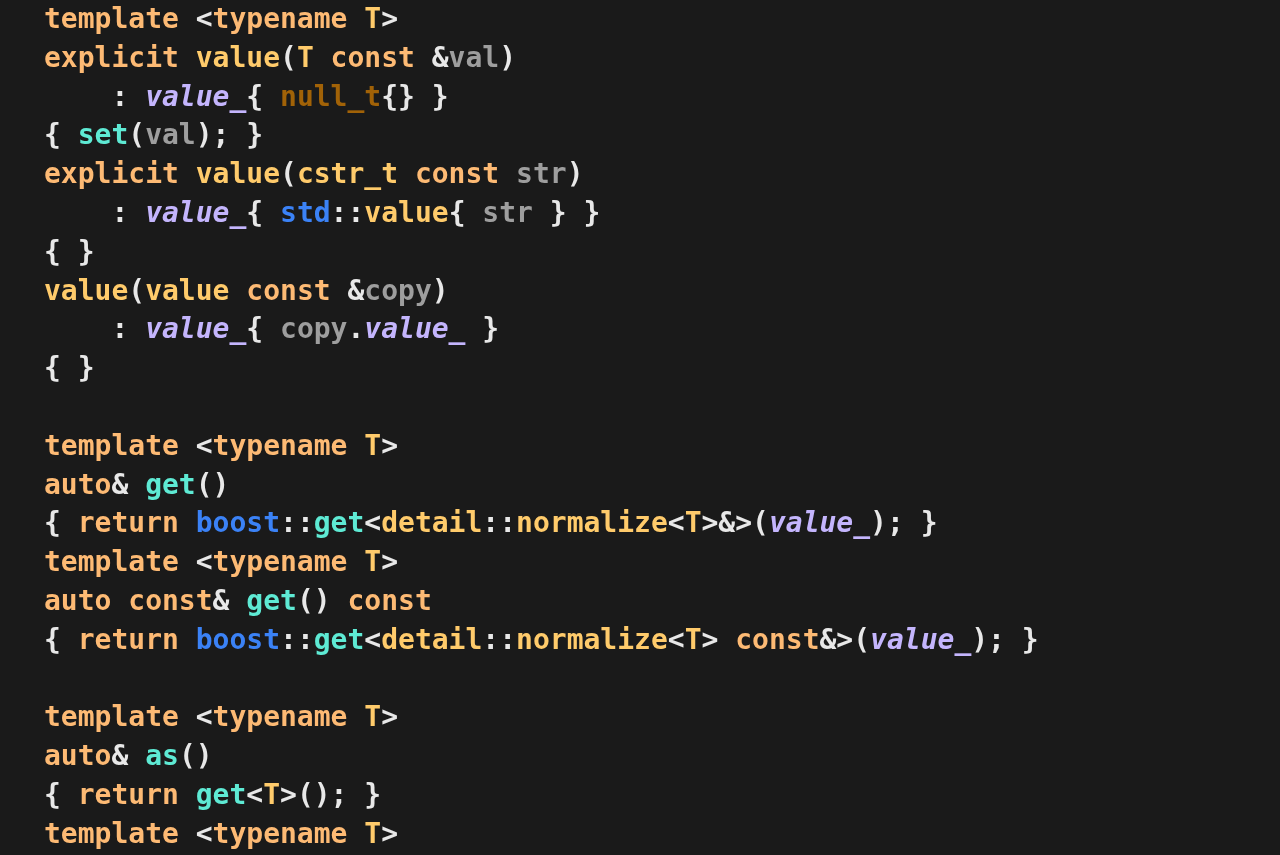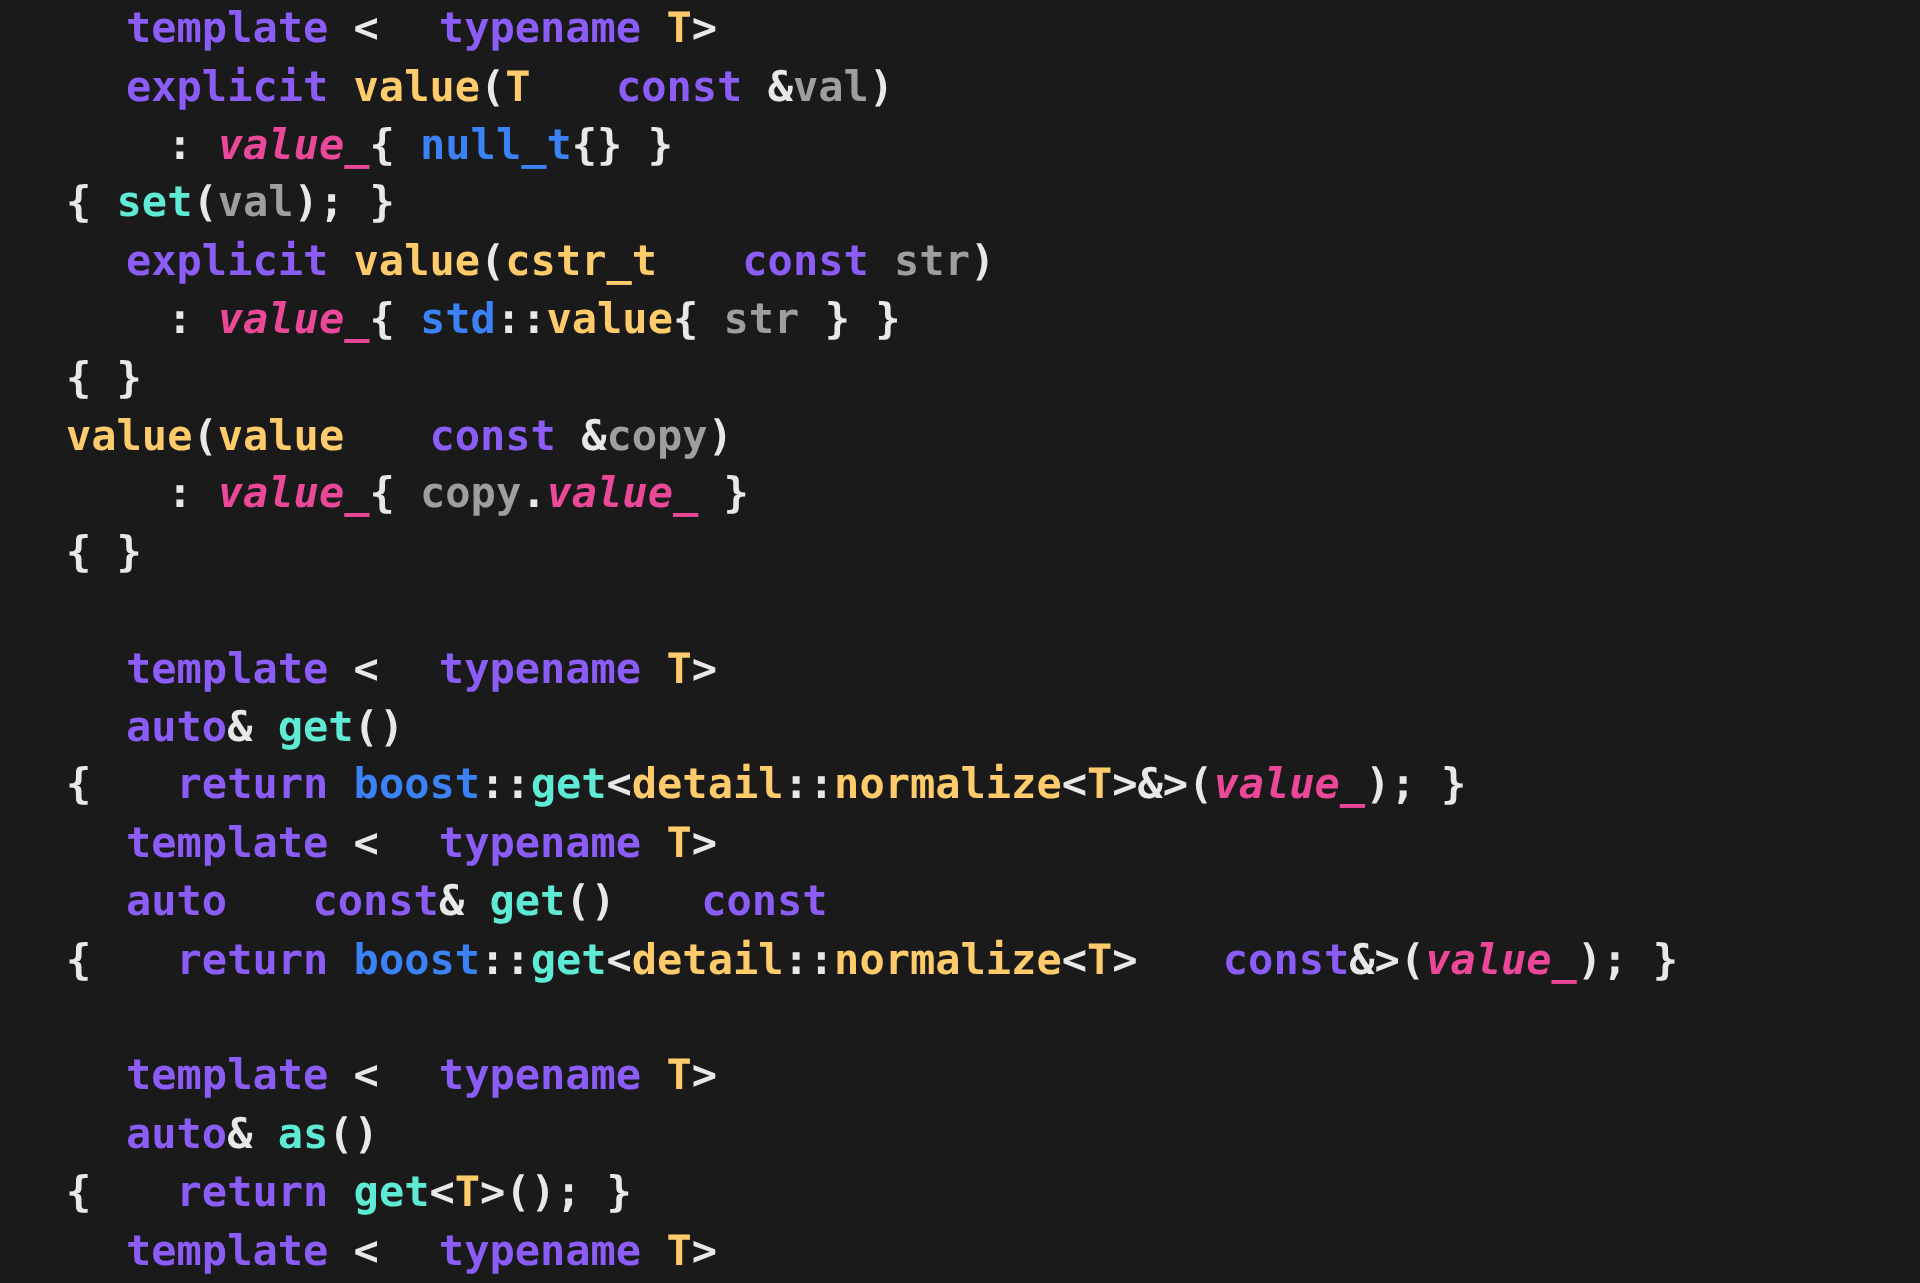--- a/index.html
+++ b/index.html
@@ -13,28 +13,28 @@
   pre.code {
     margin: 0;
     padding: 0 0 0 44px;
     font-family: "Menlo", "Consolas", "DejaVu Sans Mono", monospace;
     font-size: 28px;
     line-height: 38.8px;
     white-space: pre;
     color: #cccccc;
     font-weight: 600;
   }
-  .kw   { color: #8b5cf6; margin-left: 40px; }            
+  .kw   { color: #fdba74; }            
   .type { color: #ffcb6b; }            
   .func { color: #5eead4; }            
   .ns   { color: #3b82f6; }            
-  .mem  { color: #ec4899; font-style: italic; } 
+  .mem  { color: #c4b5fd; font-style: italic; } 
   .white{ color: #e8e8e8; }            
   .dim  { color: #9e9e9e; text-align: center; }            
-  .null { color: #3b82f6; }
+  .null { color: #a16207; }
 </style>
 </head>
 <body>
 
 <pre class="code" id="code"><span><span class="kw">template </span><span class="white">&lt;</span><span class="kw">typename </span><span class="type">T</span><span class="white">&gt;</span></span>
 <span><span class="kw">explicit </span><span class="type">value</span><span class="white">(</span><span class="type">T </span><span class="kw">const </span><span class="white">&amp;</span><span class="dim">val</span><span class="white">)</span></span>
 <span><span class="white">    : </span><span class="mem">value_</span><span class="white">{ </span><span class="null">null_t</span><span class="white">{} }</span></span>
 <span><span class="white">{ </span><span class="func">set</span><span class="white">(</span><span class="dim">val</span><span class="white">); }</span></span>
 <span><span class="kw">explicit </span><span class="type">value</span><span class="white">(</span><span class="type">cstr_t </span><span class="kw">const </span><span class="dim">str</span><span class="white">)</span></span>
 <span><span class="white">    : </span><span class="mem">value_</span><span class="white">{ </span><span class="ns">std</span><span class="white">::</span><span class="type">value</span><span class="white">{ </span><span class="dim">str</span><span class="white"> } }</span></span>

